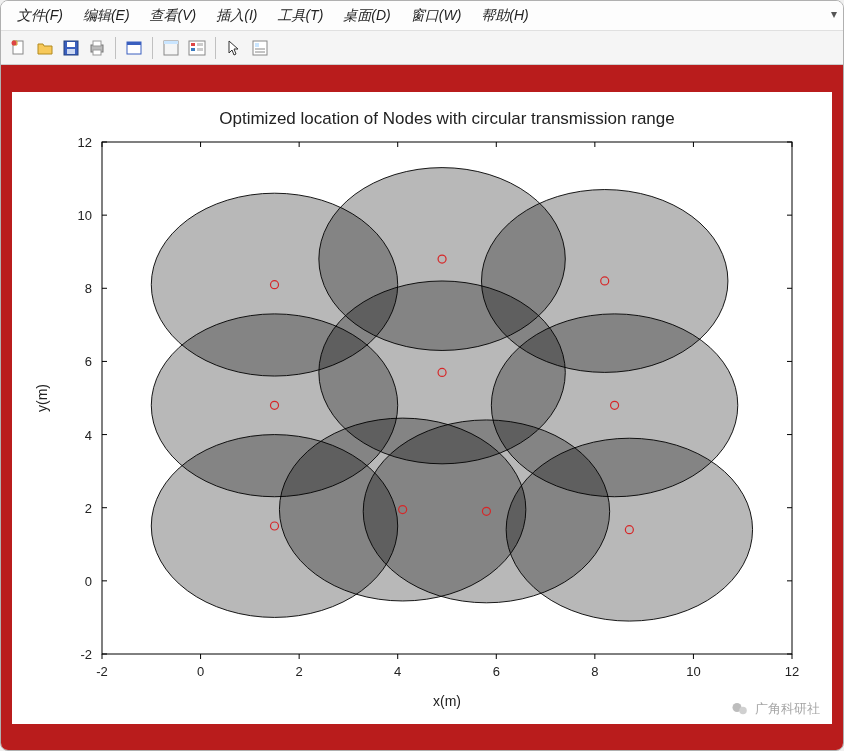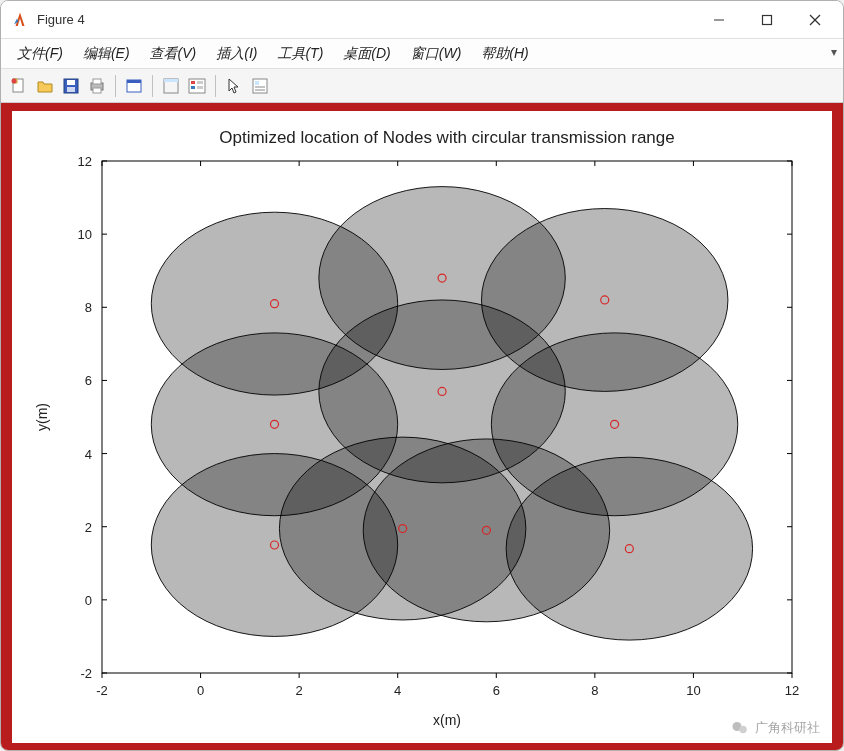--- a/index.html
+++ b/index.html
@@ -147,46 +147,20 @@
     width: 18px; height: 18px;
     display: inline-flex; align-items: center; justify-content: center;
     opacity: 0.55;
   }
 </style>
 </head>
 <body>
 
 <div class="window">
 
-  <div class="titlebar">
-    <span class="logo">
-      <svg viewBox="0 0 24 24">
-          <path d="M12 2 L6 20 L9 20 L12 10 L15 20 L18 20 Z" fill="#d94f1a"></path>
-          <path d="M4 18 L8 10 L10 14 Z" fill="#3a7abf"></path>
-        </svg>
-    </span>
-    <span class="title">Figure 4</span>
-    <span class="spacer"></span>
-    <div class="ctl">
-      <svg viewBox="0 0 12 12">
-          <line x1="1" y1="6" x2="11" y2="6" stroke="#333" stroke-width="1.2"></line>
-        </svg>
-    </div>
-    <div class="ctl">
-      <svg viewBox="0 0 12 12">
-          <rect x="1.5" y="1.5" width="9" height="9" fill="none" stroke="#333" stroke-width="1.2"></rect>
-        </svg>
-    </div>
-    <div class="ctl">
-      <svg viewBox="0 0 12 12">
-          <line x1="1" y1="1" x2="11" y2="11" stroke="#333" stroke-width="1.2"></line>
-          <line x1="11" y1="1" x2="1" y2="11" stroke="#333" stroke-width="1.2"></line>
-        </svg>
-    </div>
-  </div>
 
   <div class="menubar">
     <div class="menu-item">文件(F)</div>
     <div class="menu-item">编辑(E)</div>
     <div class="menu-item">查看(V)</div>
     <div class="menu-item">插入(I)</div>
     <div class="menu-item">工具(T)</div>
     <div class="menu-item">桌面(D)</div>
     <div class="menu-item">窗口(W)</div>
     <div class="menu-item">帮助(H)</div>

